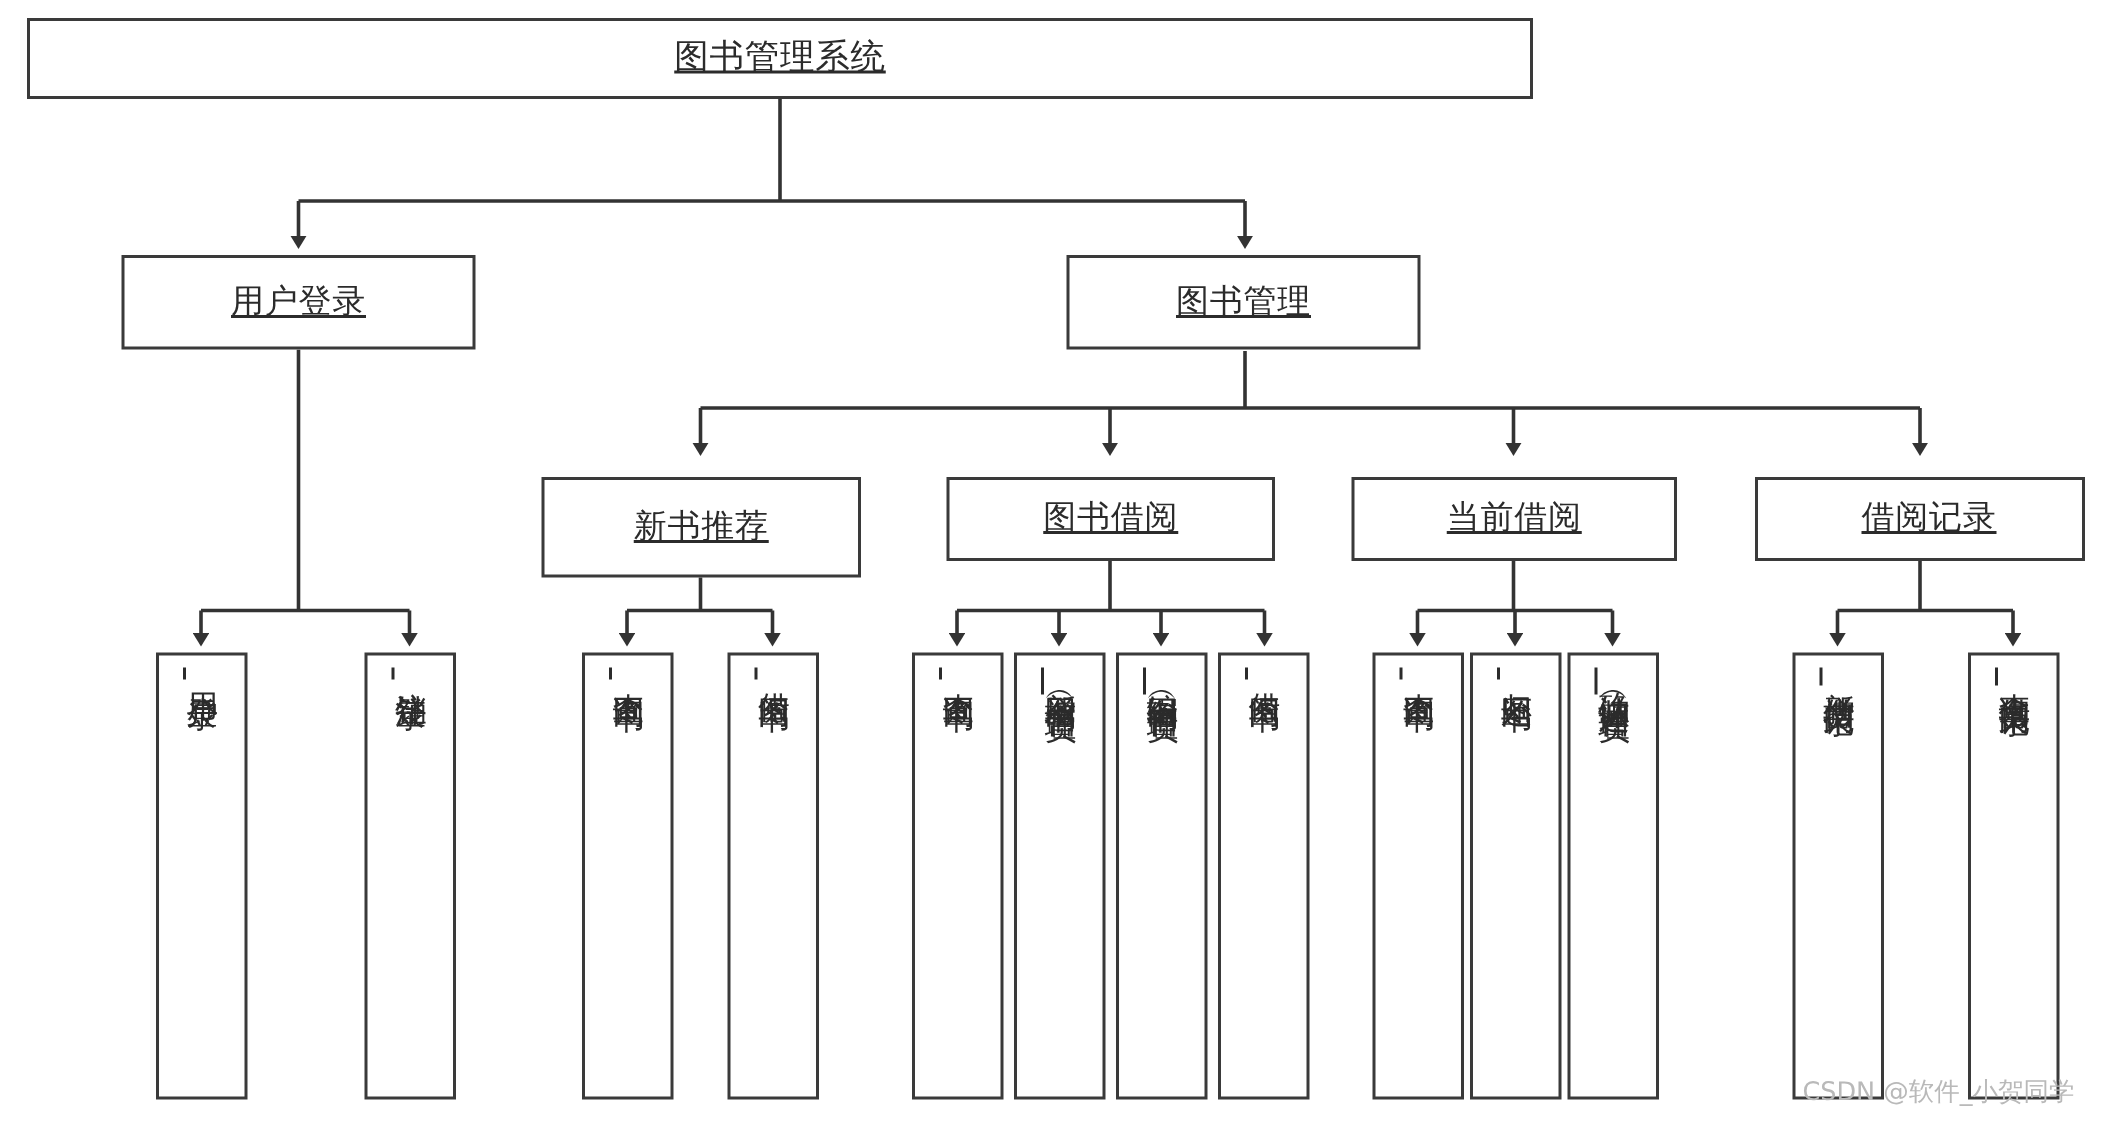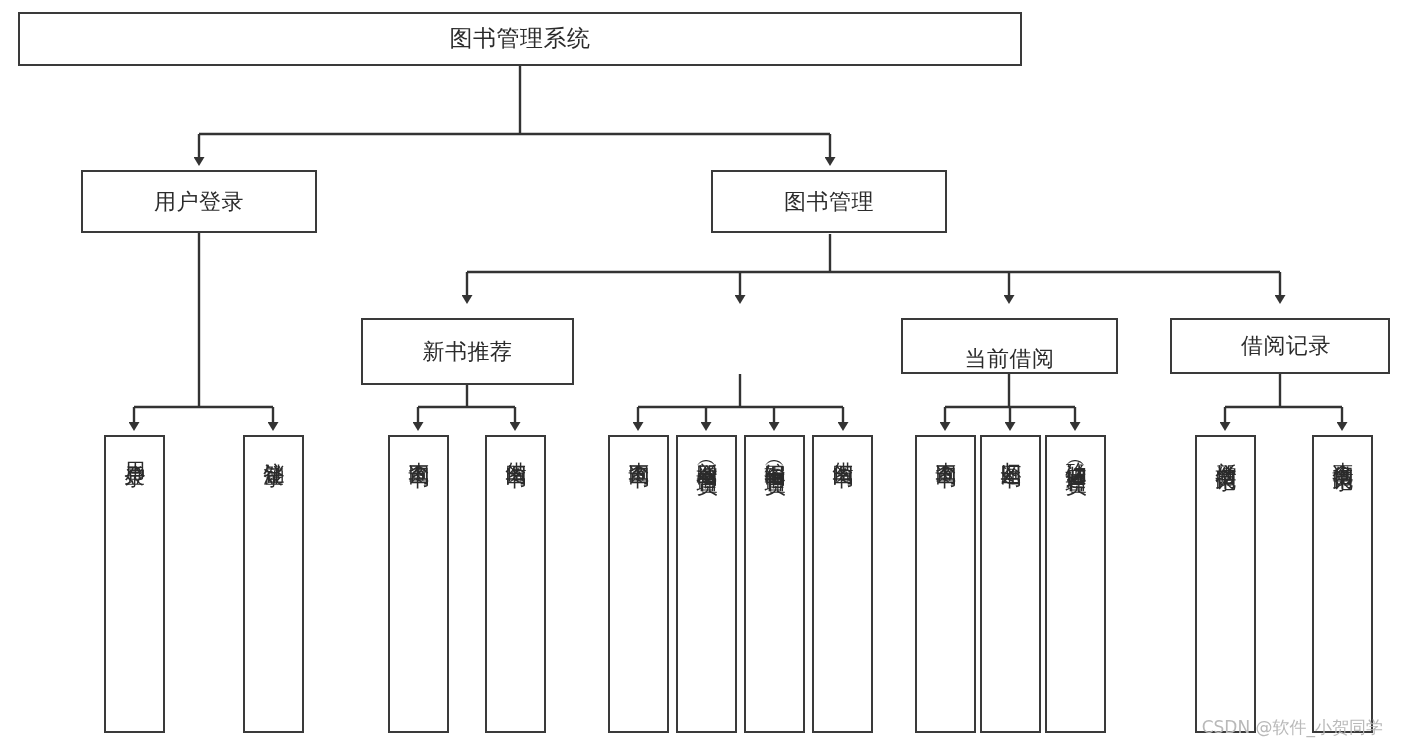--- a/index.html
+++ b/index.html
@@ -34,20 +34,21 @@
     display: flex;
     align-items: center;
     justify-content: center;
     z-index: 2;
   }
   .node .label {
     color: #2b2b2b;
     line-height: 1.18;
     letter-spacing: 0.5px;
     white-space: nowrap;
+    text-decoration: underline;
   }
   
   .node.horiz .label {
     font-size: 22px;
     writing-mode: horizontal-tb;
   }
   .node.root .label {
     font-size: 23px;
   }
   
@@ -138,21 +139,24 @@
   <div class="node horiz" style="left:81px; top:170px; width:236px; height:63px;">
     <span class="label">用户登录</span>
   </div>
   <div class="node horiz" style="left:711px; top:170px; width:236px; height:63px;">
     <span class="label">图书管理</span>
   </div>
 
   <div class="node horiz" style="left:361px; top:318px; width:213px; height:67px;">
     <span class="label">新书推荐</span>
   </div>
-  <div class="node horiz" style="left:901px; top:318px; width:217px; height:56px;align-items:flex-end;">
+  <div class="node horiz" style="left:631px; top:318px; width:219px; height:56px;">
+    <span class="label">图书借阅</span>
+  </div>
+  <div class="node horiz" style="left:901px; top:318px; width:217px; height:56px;">
     <span class="label">当前借阅</span>
   </div>
   <div class="node horiz" style="left:1170px; top:318px; width:220px; height:56px;padding-left:12px;">
     <span class="label">借阅记录</span>
   </div>
 
   <div class="node vert" style="left:104px; top:435px; width:61px; height:298px;">
     <span class="label">用户登录</span>
   </div>
   <div class="node vert" style="left:243px; top:435px; width:61px; height:298px;">

